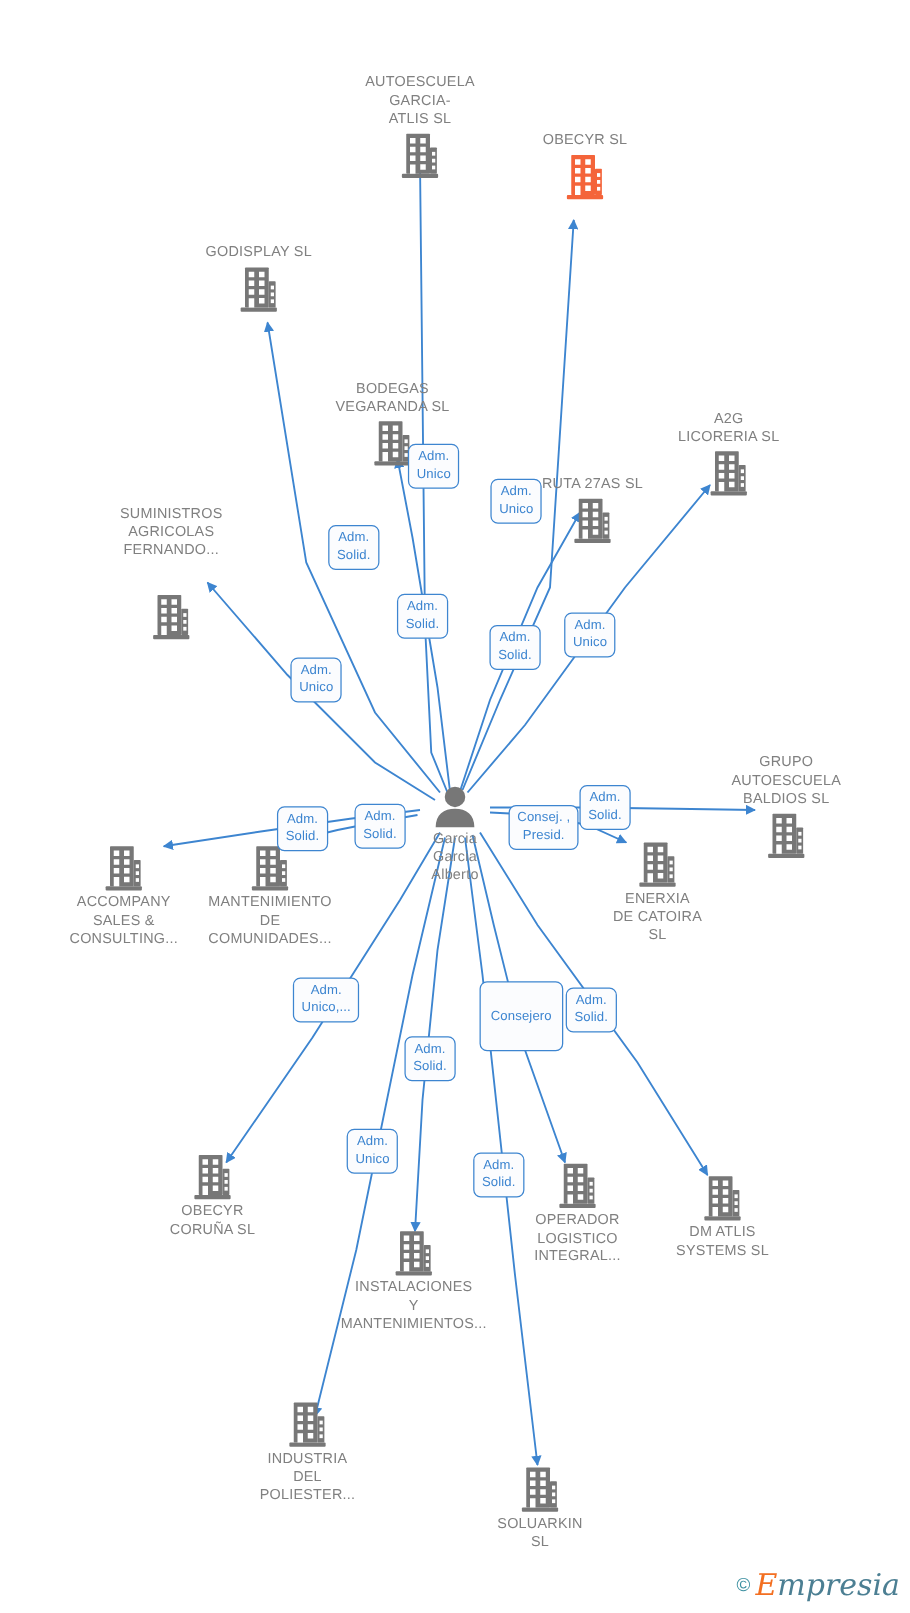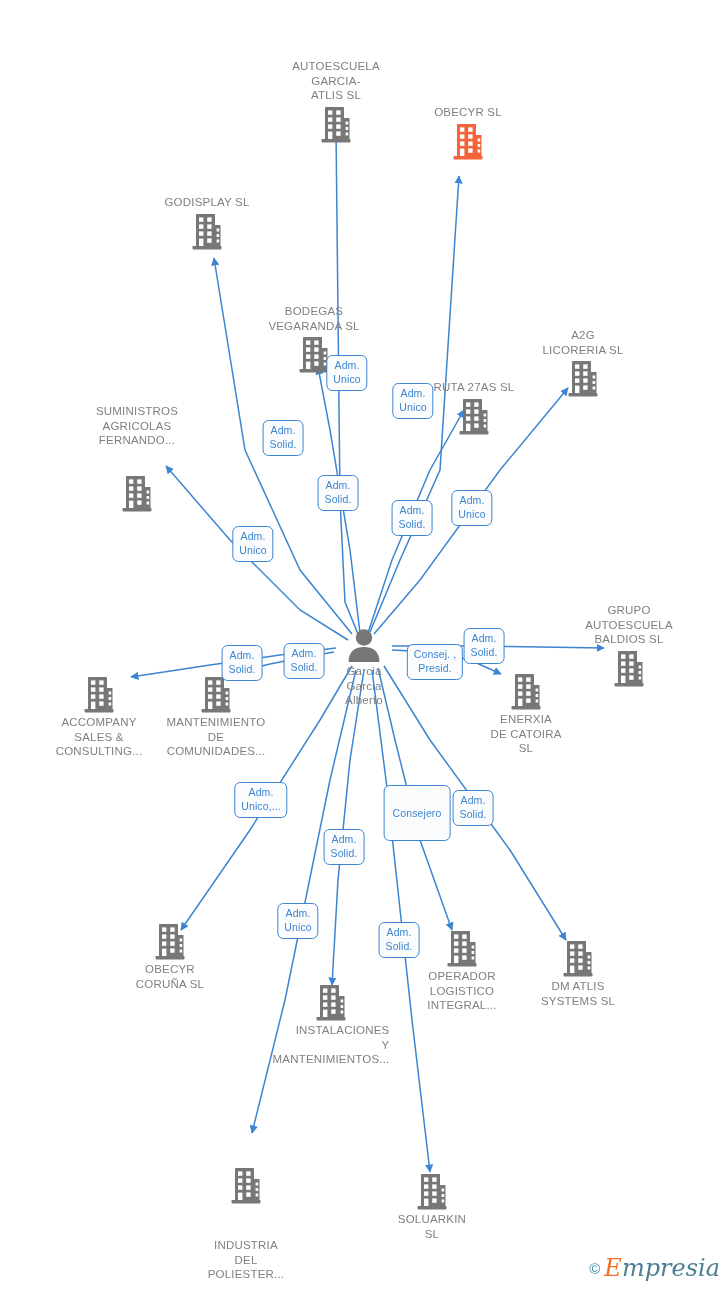--- a/index.html
+++ b/index.html
@@ -451,21 +451,21 @@
             <rect x="17.2" y="26.4" width="4.4" height="4.4"></rect>
             <rect x="26.6" y="16.5" width="2.6" height="3"></rect>
             <rect x="26.6" y="22" width="2.6" height="3"></rect>
             <rect x="26.6" y="27.5" width="2.6" height="3"></rect>
           </g>
         </svg>
       </span>
       <span class="caption">DM ATLIS
 SYSTEMS SL</span>
     </div>
-    <div class="node below" style="left: 331px; top: 983px; text-align: right;">
+    <div class="node below" style="left: 331px; top: 983px;">
       <span class="glyph">
         <svg class="bld" width="34" height="38" viewBox="0 0 34 38" xmlns="http://www.w3.org/2000/svg" fill="#777777">
           <rect x="6" y="2" width="19" height="32" rx="0.6"></rect>
           <rect x="25" y="13" width="5.5" height="21" rx="0.6"></rect>
           <rect x="2.5" y="34" width="29" height="3.4" rx="0.8"></rect>
           <g fill="#ffffff">
             <rect x="9" y="5.4" width="4.4" height="4.4"></rect>
             <rect x="17.2" y="5.4" width="4.4" height="4.4"></rect>
             <rect x="9" y="12.4" width="4.4" height="4.4"></rect>
             <rect x="17.2" y="12.4" width="4.4" height="4.4"></rect>
@@ -476,21 +476,21 @@
             <rect x="26.6" y="16.5" width="2.6" height="3"></rect>
             <rect x="26.6" y="22" width="2.6" height="3"></rect>
             <rect x="26.6" y="27.5" width="2.6" height="3"></rect>
           </g>
         </svg>
       </span>
       <span class="caption">INSTALACIONES
 Y
 MANTENIMIENTOS...</span>
     </div>
-    <div class="node below" style="left: 246px; top: 1166px; gap: 32px;">
+    <div class="node below" style="left: 246px; top: 1120px;">
       <span class="glyph">
         <svg class="bld" width="34" height="38" viewBox="0 0 34 38" xmlns="http://www.w3.org/2000/svg" fill="#777777">
           <rect x="6" y="2" width="19" height="32" rx="0.6"></rect>
           <rect x="25" y="13" width="5.5" height="21" rx="0.6"></rect>
           <rect x="2.5" y="34" width="29" height="3.4" rx="0.8"></rect>
           <g fill="#ffffff">
             <rect x="9" y="5.4" width="4.4" height="4.4"></rect>
             <rect x="17.2" y="5.4" width="4.4" height="4.4"></rect>
             <rect x="9" y="12.4" width="4.4" height="4.4"></rect>
             <rect x="17.2" y="12.4" width="4.4" height="4.4"></rect>

